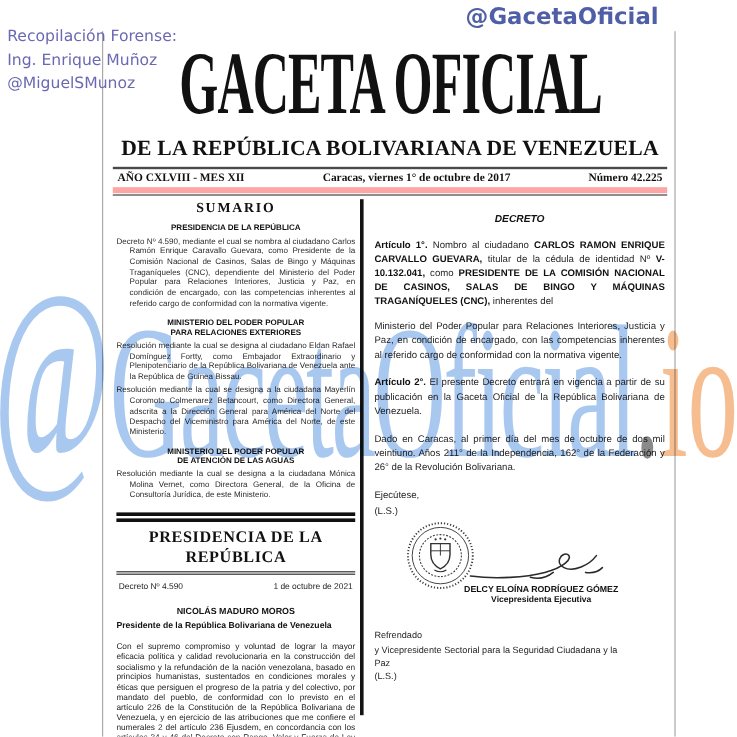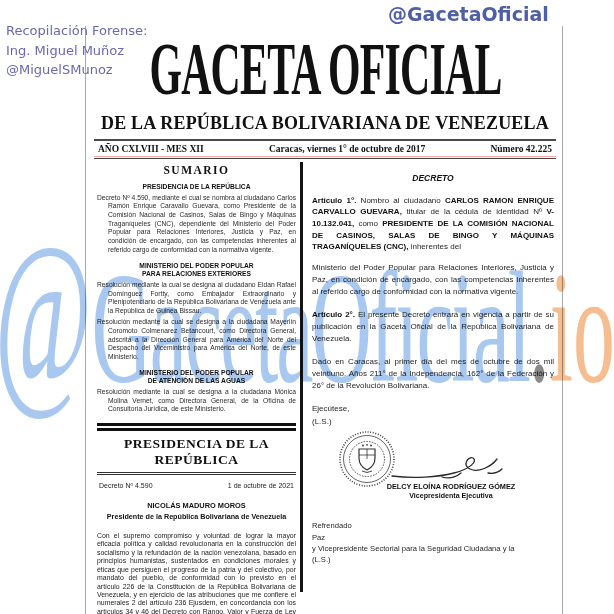--- a/index.html
+++ b/index.html
@@ -28,21 +28,21 @@
           padding:0 6px 0 8px; background:#fff; }
 
   .mast-title { text-align:center; font-family:"Liberation Serif",serif; font-weight:bold; font-size:55px;
                 line-height:1; height:55px; margin-top:6px; white-space:nowrap; color:#111;
                 transform:scale(0.76,1.35); transform-origin:center top; letter-spacing:-1px; }
   .mast-sub { text-align:center; font-family:"Liberation Serif",serif; font-weight:bold; font-size:18px;
               line-height:1.1; margin-top:27px; color:#111; letter-spacing:0.2px; }
 
   .dateline { display:flex; justify-content:space-between; align-items:center;
               font-family:"Liberation Serif",serif; font-weight:bold; font-size:9.5px; color:#111;
-              border-top:2px solid #4a4a4a; border-bottom:1px solid #fca5a5; margin-top:5px; padding:3px 4px 2px 4px; }
+              border-top:2px solid #4a4a4a; border-bottom:5px solid #fca5a5; margin-top:5px; padding:3px 4px 2px 4px; }
   .thinline { border-top:1px solid #444; margin-top:1px; }
 
   
   .cols { display:flex; margin-top:3px; }
   .col-left { width:205px; padding:2px 3px 0 3px; }
   .divider { width:3px; background:#141414; height:430px; margin:0 1px; }
   .col-right { flex:1; padding:3px 2px 0 8px; }
 
   
   .sumario-title { text-align:center; font-family:"Liberation Serif",serif; font-weight:bold;
@@ -51,21 +51,21 @@
   .s-par  { font-size:6.7px; line-height:1.3; text-align:justify; margin-top:2.5px;
             padding-left:11px; text-indent:-11px; color:#2a2a2a; }
 
   .rule-heavy { border-top:3px solid #101010; border-bottom:3px solid #101010; height:8px; margin-top:9px; }
   .banner { text-align:center; font-family:"Liberation Serif",serif; font-weight:bold; font-size:13.5px;
             letter-spacing:0.5px; margin-top:5px; color:#111; }
   .rule-thin-double { border-top:1px solid #333; border-bottom:1px solid #333; height:3px; margin-top:4px; }
 
   .decree-row { display:flex; justify-content:space-between; font-size:7px; margin-top:7px; padding:0 2px; color:#222; }
   .president-name  { text-align:center; font-weight:bold; font-size:7.4px; margin-top:12px; color:#111; }
-  .president-title { text-align:center; font-weight:bold; font-size:7.2px; margin-top:2px; color:#111; }
+  .president-title { font-weight:bold; font-size:7.2px; margin-top:2px; color:#111; }
   .preamble { font-size:6.9px; line-height:1.22; text-align:justify; margin-top:11px; color:#222; }
 
   
   .rc-title { text-align:center; font-weight:bold; font-size:8.5px; margin-top:8px; color:#111;font-style:italic; }
   .rc-par { font-size:8px; line-height:1.46; text-align:justify; margin-top:12px; color:#262626; }
   .rc-par b { color:#111; }
   .rc-plain { margin-top:9px; }
   .ejecutese { font-size:8px; margin-top:13px; color:#262626; }
   .ls { font-size:8px; margin-top:4px; color:#262626; }
 
@@ -77,21 +77,21 @@
   .seal-title { position:absolute; left:30px; top:62px; width:166px; text-align:center;
                 font-weight:bold; font-size:7.1px; color:#111; }
 
   .refrendado { font-size:7.6px; line-height:1.5; margin-top:16px; color:#262626; }
 </style>
 </head>
 <body>
 
 <div class="annot-forensic">
   <div>Recopilación Forense:</div>
-  <div>Ing. Miguel Muñoz</div>
+  <div>Ing. Enrique Muñoz</div>
   <div>@MiguelSMunoz</div>
 </div>
 
 <div class="annot-handle">@GacetaOficial</div>
 
 <div class="page">
 
   <div class="mast-title">GACETA OFICIAL</div>
   <div class="mast-sub">DE LA REPÚBLICA BOLIVARIANA DE VENEZUELA</div>
 
@@ -169,22 +169,22 @@
         </svg>
         <svg class="sig-svg" width="130" height="40" viewBox="0 0 130 40">
           <path d="M2 30 C 24 33, 48 31, 64 27 C 80 23, 88 15, 83 12 C 78 10, 72 19, 80 23 C 88 27, 101 21, 107 13 M 52 31 c 7 2 14 0 19 -4 M 98 27 c 6 1 11 -1 14 -4" stroke="#2a2a2a" fill="none" stroke-width="1.3" stroke-linecap="round"></path>
         </svg>
         <div class="seal-name">DELCY ELOÍNA RODRÍGUEZ GÓMEZ</div>
         <div class="seal-title">Vicepresidenta Ejecutiva</div>
       </div>
 
       <div class="refrendado">
         <div>Refrendado</div>
+        <div>y Vicepresidente Sectorial para la Seguridad Ciudadana y la</div>
         <div>Paz</div>
-        <div>y Vicepresidente Sectorial para la Seguridad Ciudadana y la</div>
         <div>(L.S.)</div>
       </div>
 
     </div>
   </div>
 </div>
 
 <div class="watermark">
   <span class="wm-at">@</span><span class="wm-word">GacetaOficial</span><span class="wm-dot">.</span><span class="wm-tld">io</span>
 </div>

